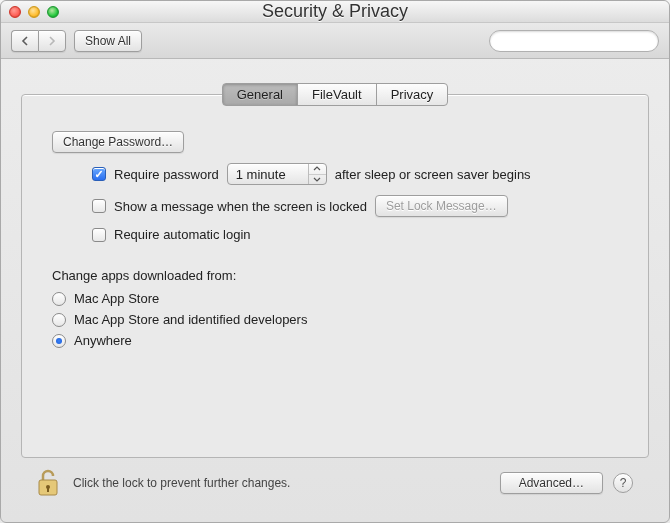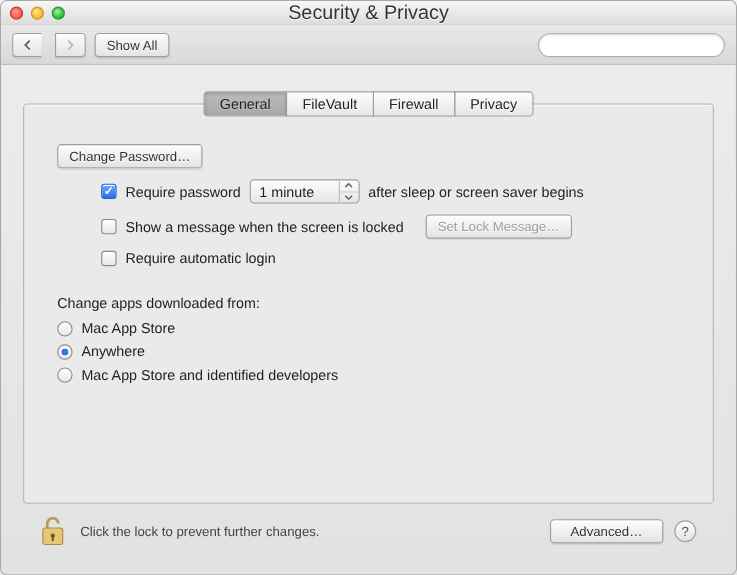--- a/index.html
+++ b/index.html
@@ -52,21 +52,21 @@
     border-radius: 4px;
     height: 22px;
     padding: 0 10px;
     font-size: 12px;
     color:#333;
     box-shadow: 0 1px 0 #fff inset, 0 1px 1px rgba(0,0,0,.08);
     display:inline-flex; align-items:center; justify-content:center;
     text-shadow: 0 1px 0 #fff;
     cursor: default;
   }
-  .btn.disabled { color:#9d9d9d;margin-left:12px; }
+  .btn.disabled { color:#9d9d9d; }
   .navseg { display:flex; }
   .navseg .btn { border-radius: 0; padding: 0 8px; }
   .navseg .btn:first-child { border-radius: 4px 0 0 4px; border-right: none;}
   .navseg .btn:last-child { border-radius: 0 4px 4px 0;}
   .navseg .btn svg { stroke:#5c5c5c; }
   .navseg .btn.disabled svg { stroke:#b8b8b8; }
   .spacer { flex:1; }
   .search {
     width: 170px; height: 22px;
     background: #fff;
@@ -207,21 +207,20 @@
           <line x1="8" y1="8" x2="11" y2="11"></line>
         </svg>
       <input type="text" placeholder="" style="">
     </div>
   </div>
 
   <div class="content">
     <div class="tabs">
       <div class="tab active">General</div>
       <div class="tab">FileVault</div>
-      <div class="tab">Firewall</div>
       <div class="tab">Privacy</div>
     </div>
 
     <div class="pane">
 
       <div class="row">
         <div class="btn">Change Password…</div>
       </div>
 
       <div class="row indent">
@@ -256,26 +255,26 @@
         <span>Require automatic login</span>
       </div>
 
       <div class="heading">Change apps downloaded from:</div>
 
       <div class="row indent" style="margin:6px 0">
         <span class="radio"></span>
         <span>Mac App Store</span>
       </div>
       <div class="row indent" style="margin:6px 0">
+        <span class="radio"></span>
+        <span>Mac App Store and identified developers</span>
+      </div>
+      <div class="row indent" style="margin:6px 0">
         <span class="radio selected"></span>
         <span>Anywhere</span>
-      </div>
-      <div class="row indent" style="margin:6px 0">
-        <span class="radio"></span>
-        <span>Mac App Store and identified developers</span>
       </div>
 
     </div>
 
     <div class="footer">
       <span class="lock">
         <svg width="26" height="30" viewBox="0 0 26 30">
           <path d="M6 12 V8 a5 5 0 0 1 10 0" fill="none" stroke="#b89b5a" stroke-width="2.5"></path>
           <rect x="2" y="12" width="18" height="15" rx="2" fill="#e5c878" stroke="#a88a48"></rect>
           <circle cx="11" cy="19" r="2" fill="#7a5c20"></circle>

